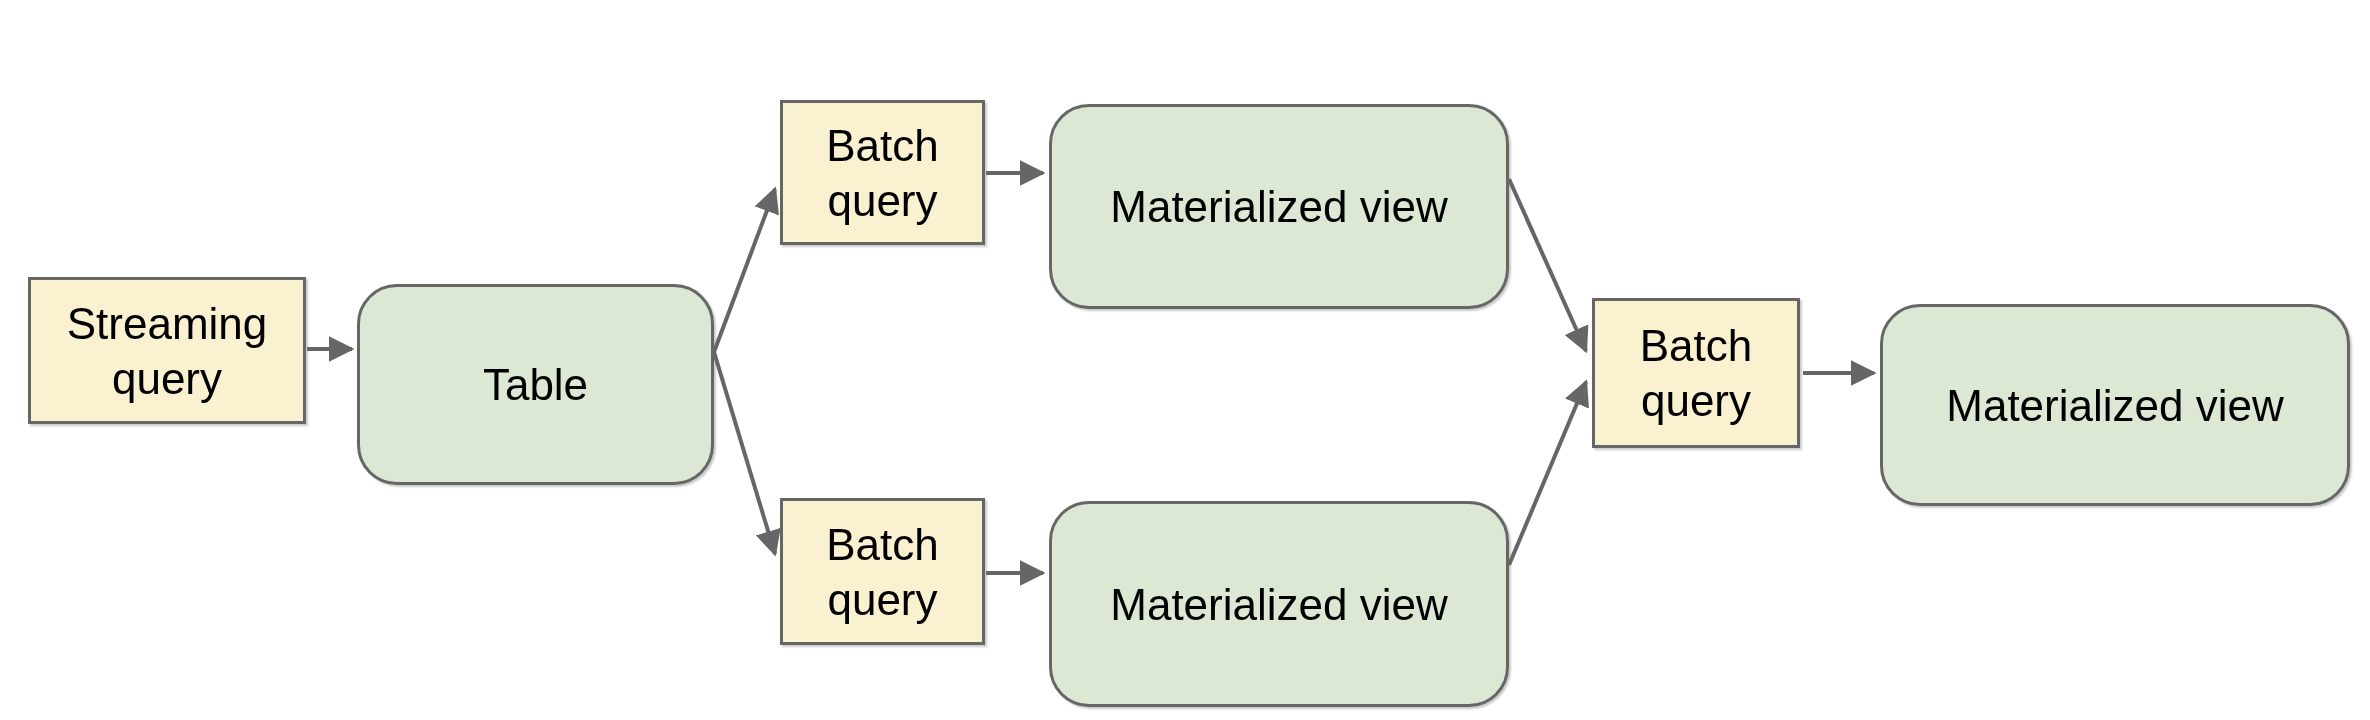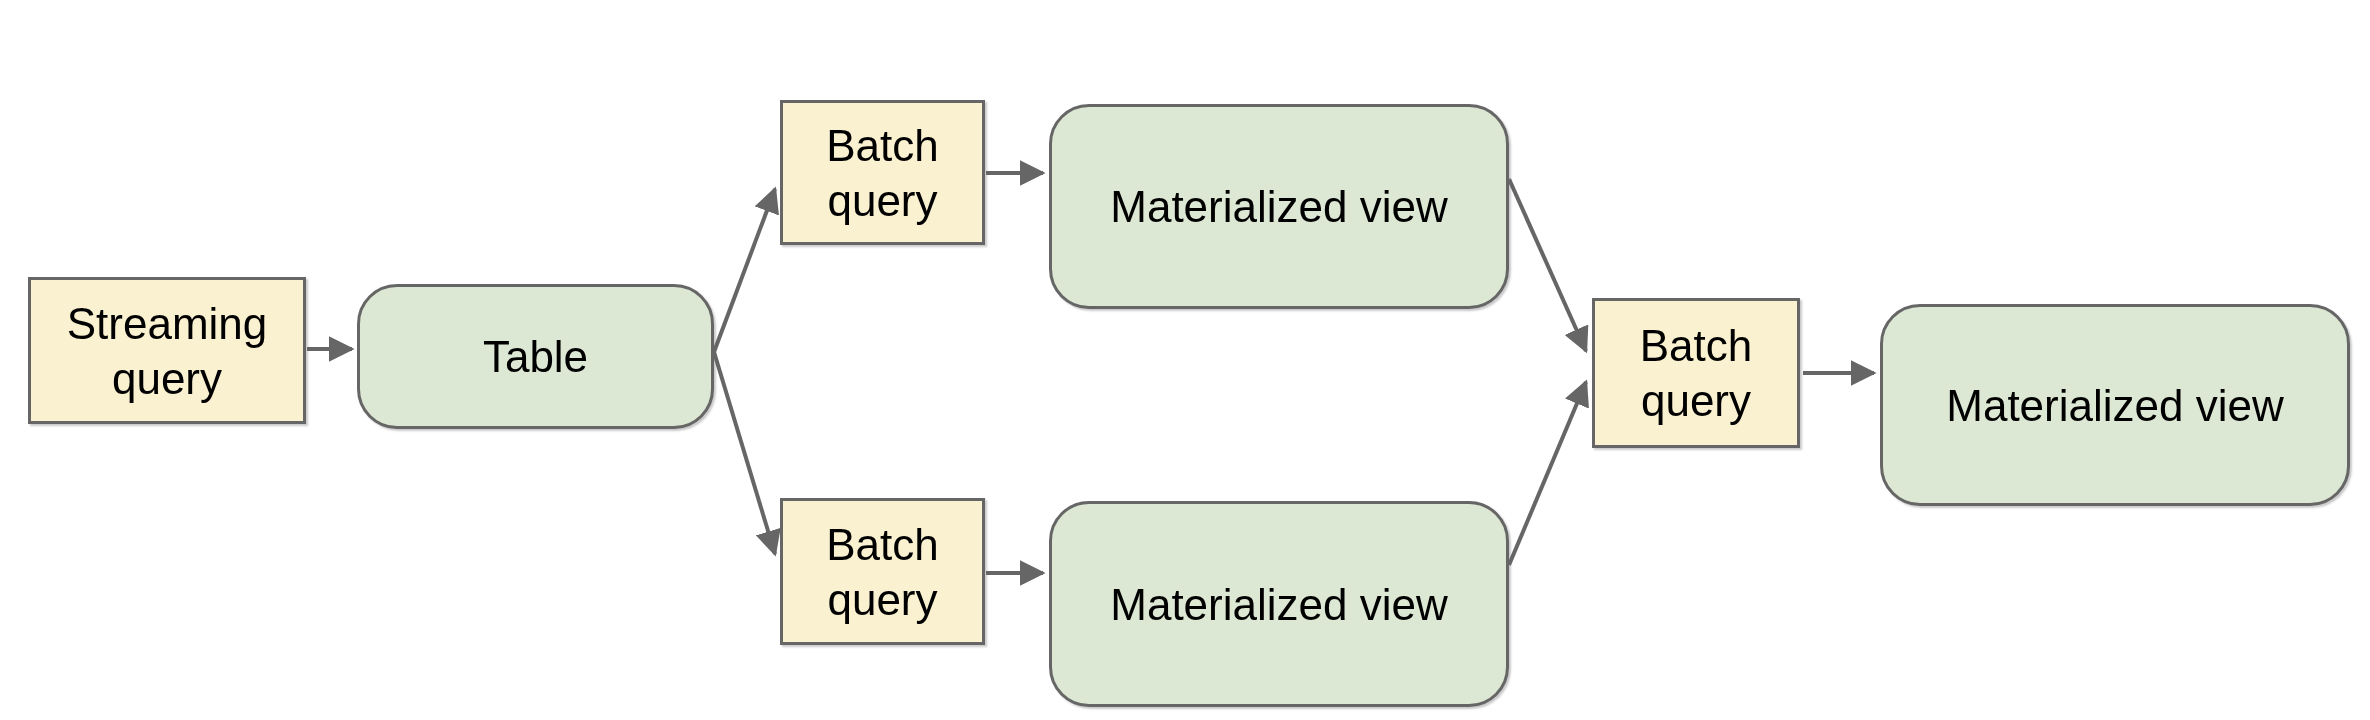--- a/index.html
+++ b/index.html
@@ -56,21 +56,21 @@
     <line class="edge" x1="986" y1="573" x2="1043" y2="573" marker-end="url(#arrow)"></line>
     <line class="edge" x1="1509" y1="179" x2="1586" y2="351" marker-end="url(#arrow)"></line>
     <line class="edge" x1="1509" y1="565" x2="1586" y2="382" marker-end="url(#arrow)"></line>
     <line class="edge" x1="1803" y1="373" x2="1874" y2="373" marker-end="url(#arrow)"></line>
   </svg>
 
   <div class="node node--query" style="left:28px; top:277px; width:278px; height:147px;">
     <span>Streaming query</span>
   </div>
 
-  <div class="node node--store" style="left:357px; top:252px; width:357px; height:145px;">
+  <div class="node node--store" style="left:357px; top:252px; width:357px; height:201px;">
     <span>Table</span>
   </div>
 
   <div class="node node--query" style="left:780px; top:100px; width:205px; height:145px;">
     <span>Batch query</span>
   </div>
 
   <div class="node node--store" style="left:1049px; top:72px; width:460px; height:205px;">
     <span>Materialized view</span>
   </div>

